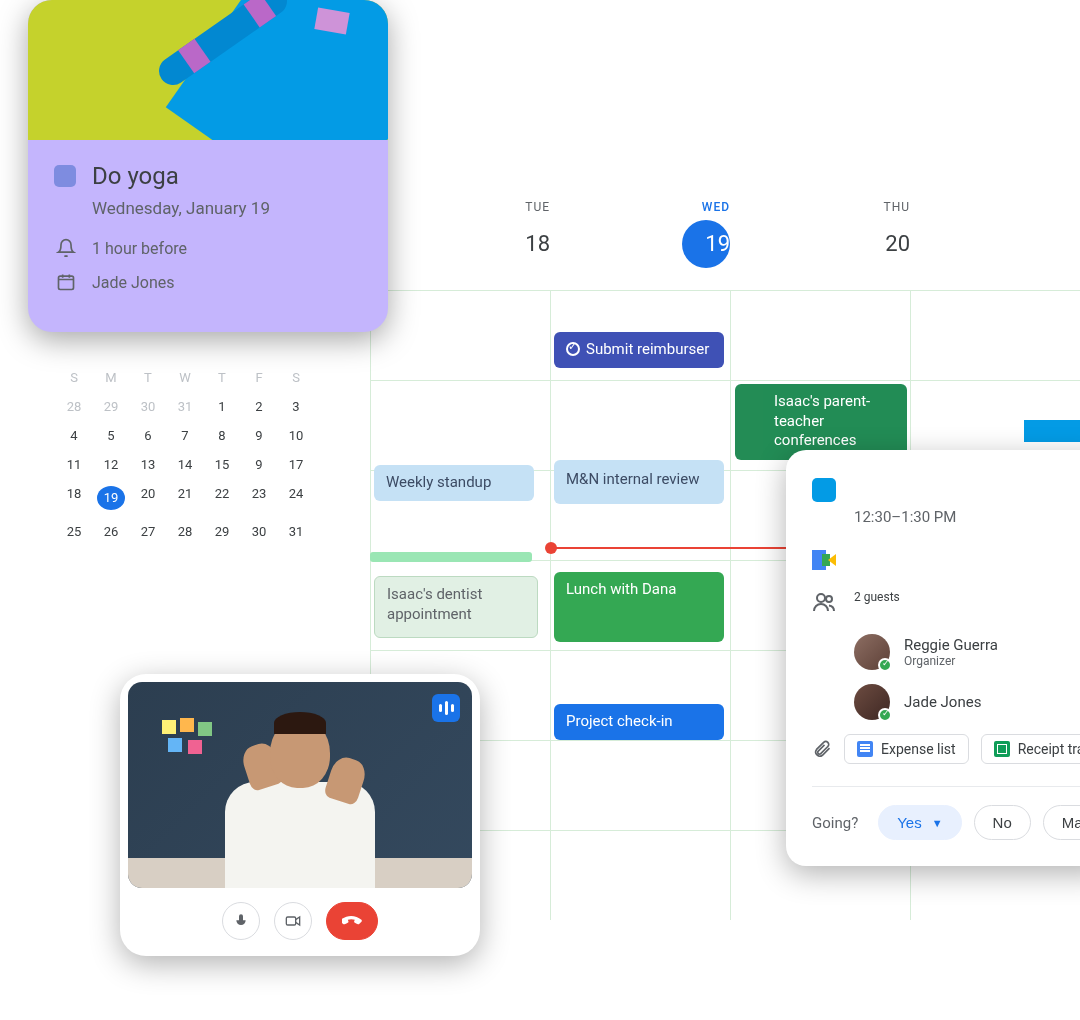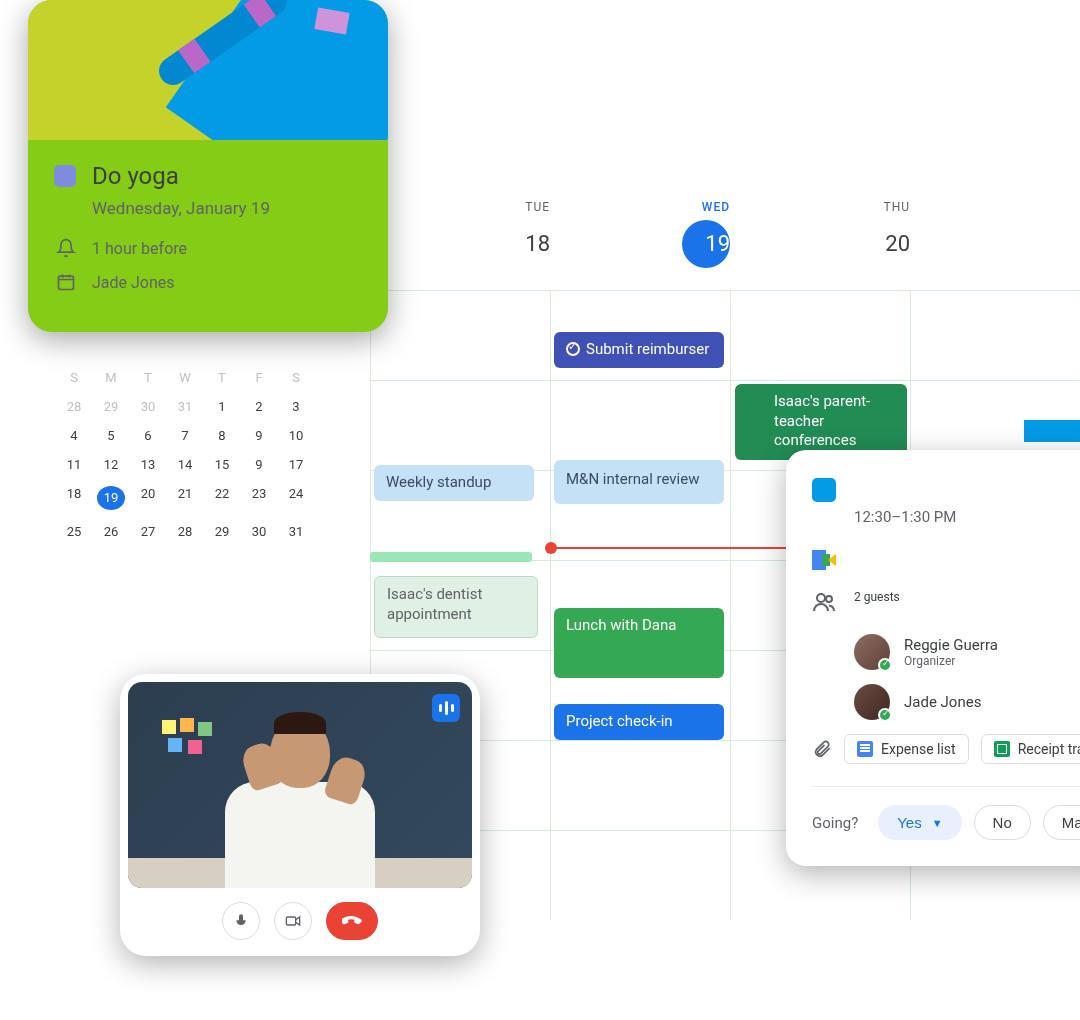--- a/index.html
+++ b/index.html
@@ -86,21 +86,21 @@
   .ev-blue { background: #1a73e8; color: #fff; }
   .check-icon { display:inline-block; width:14px; height:14px; border:2px solid #fff; border-radius:50%; margin-right:6px; vertical-align:-2px; position:relative; }
   .check-icon::after { content:"✓"; position:absolute; left:0; top:-4px; font-size:11px; color:#fff; }
 
   
   .yoga-card {
     position: absolute;
     left: 28px;
     top: 0;
     width: 360px;
-    background: #84cc16;
+    background: #c4b5fd;
     border-radius: 24px;
     box-shadow: 0 8px 30px rgba(0,0,0,0.35);
     overflow: hidden;
   }
   .yoga-banner {
     height: 140px;
     background: #c5d22c;
     position: relative;
     overflow: hidden;
   }
@@ -325,21 +325,21 @@
 <div class="event ev-teal" style="left:735px; top:384px; width:172px; height:76px;padding-left:39px;">
   <span>Isaac's parent-teacher conferences</span>
 </div>
 
 <div class="ghost-strip"></div>
 
 <div class="event ev-pale" style="left:374px; top:576px; width:164px; height:62px;">
   <span>Isaac's dentist appointment</span>
 </div>
 
-<div class="event ev-green" style="left:554px; top:608px; width:170px; height:70px;">
+<div class="event ev-green" style="left:554px; top:572px; width:170px; height:70px;">
   <span>Lunch with Dana</span>
 </div>
 
 <div class="event ev-blue" style="left:554px; top:704px; width:170px;">
   <span>Project check-in</span>
 </div>
 
 <div class="now-line"></div>
 <div class="now-dot"></div>
 

